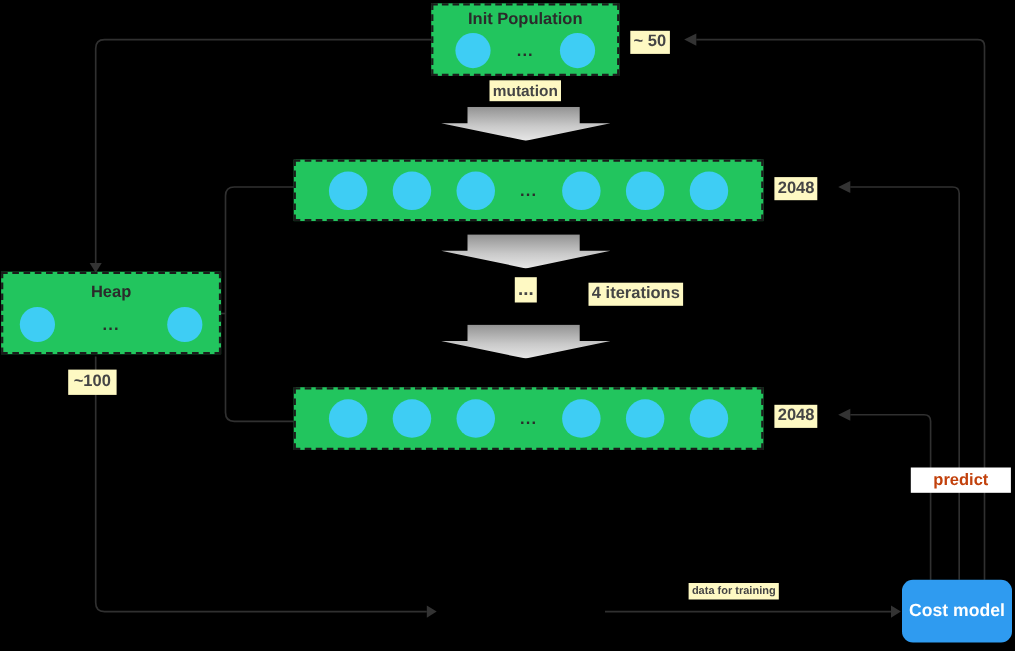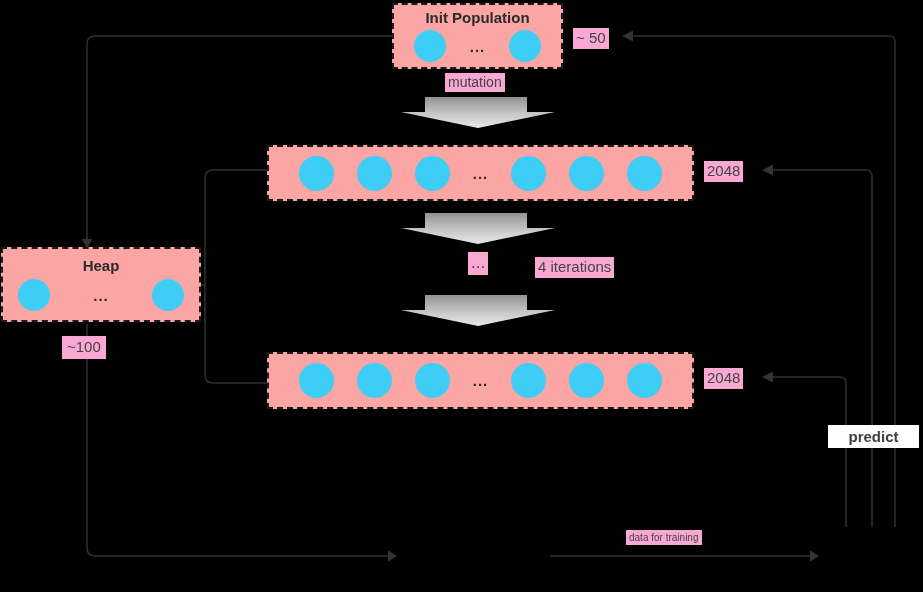--- a/index.html
+++ b/index.html
@@ -5,48 +5,48 @@
   html,body{margin:0;padding:0;background:#000;}
   .canvas{
     position:relative;width:923px;height:592px;background:#000;overflow:hidden;
     font-family:"Liberation Sans",sans-serif;
   }
   svg.edges{position:absolute;left:0;top:0;width:923px;height:592px;}
   svg.edges path.line{fill:none;stroke:#303030;stroke-width:1.5;}
   svg.edges path.head{fill:#333;stroke:none;}
 
   .dashed-box{
-    position:absolute;background:#fca5a5;border:2px dashed #1b1b1b;
+    position:absolute;background:#22c55e;border:2px dashed #1b1b1b;
     box-sizing:border-box;display:flex;flex-direction:column;align-items:center;justify-content:center;
   }
   .box-title{font-weight:700;color:#2b2b2b;font-size:15px;line-height:1.1;}
   .circle{background:#3ecdf4;border-radius:50%;}
   .c32{width:32px;height:32px;}
   .c35{width:35px;height:35px;}
   .dots{font-weight:700;color:#2b2b2b;font-size:15px;letter-spacing:1px;line-height:1;}
   .circle-row{display:flex;align-items:center;justify-content:center;gap:24px;}
 
   .gray-label{
-    position:absolute;color:#454545;font-weight:400;font-size:15px;line-height:1.1;
-    background:#f9a8d4;padding:2px 3px;white-space:nowrap;
+    position:absolute;color:#454545;font-weight:700;font-size:15px;line-height:1.1;
+    background:#fef9c3;padding:2px 3px;white-space:nowrap;
   }
   .big-arrow{
     position:absolute;width:156px;height:32px;
     background:linear-gradient(180deg,#929292 0%,#c9c9c9 55%,#e9e9e9 100%);
     clip-path:polygon(25px 0,127px 0,127px 15px,155px 15px,78px 31px,1px 15px,25px 15px);
   }
   .blue-node{
     position:absolute;background:#2f9bf0;border-radius:10px;
     display:flex;flex-direction:column;align-items:center;justify-content:center;
     color:#fff;font-weight:700;text-align:center;
   }
   .predict-box{
     position:absolute;left:828px;top:425px;width:91px;height:23px;background:#fff;
     display:flex;align-items:center;justify-content:center;
-    color:#404040;font-weight:700;font-size:15px;
+    color:#c2410c;font-weight:700;font-size:15px;
   }
 </style>
 </head>
 <body>
 
 <div class="canvas">
 
   <svg class="edges">
 
     <path class="line" d="M392 36 H95 Q87 36 87 44 V239"></path>
@@ -122,18 +122,21 @@
       <span class="circle c32"></span>
       <span class="dots">...</span>
       <span class="circle c32"></span>
     </div>
   </div>
   <div class="gray-label" style="left:62px;top:336px;padding:3px 5px;text-align:center;">~100</div>
 
 
   <div class="gray-label" style="left:626px;top:530px;font-size:10px;">data for training</div>
 
+  <div class="blue-node" style="left:820px;top:527px;width:100px;height:57px;font-size:16px;">
+    <span>Cost model</span>
+  </div>
 
   <div class="predict-box">
     <span>predict</span>
   </div>
 
 </div>
 
 </body></html>

